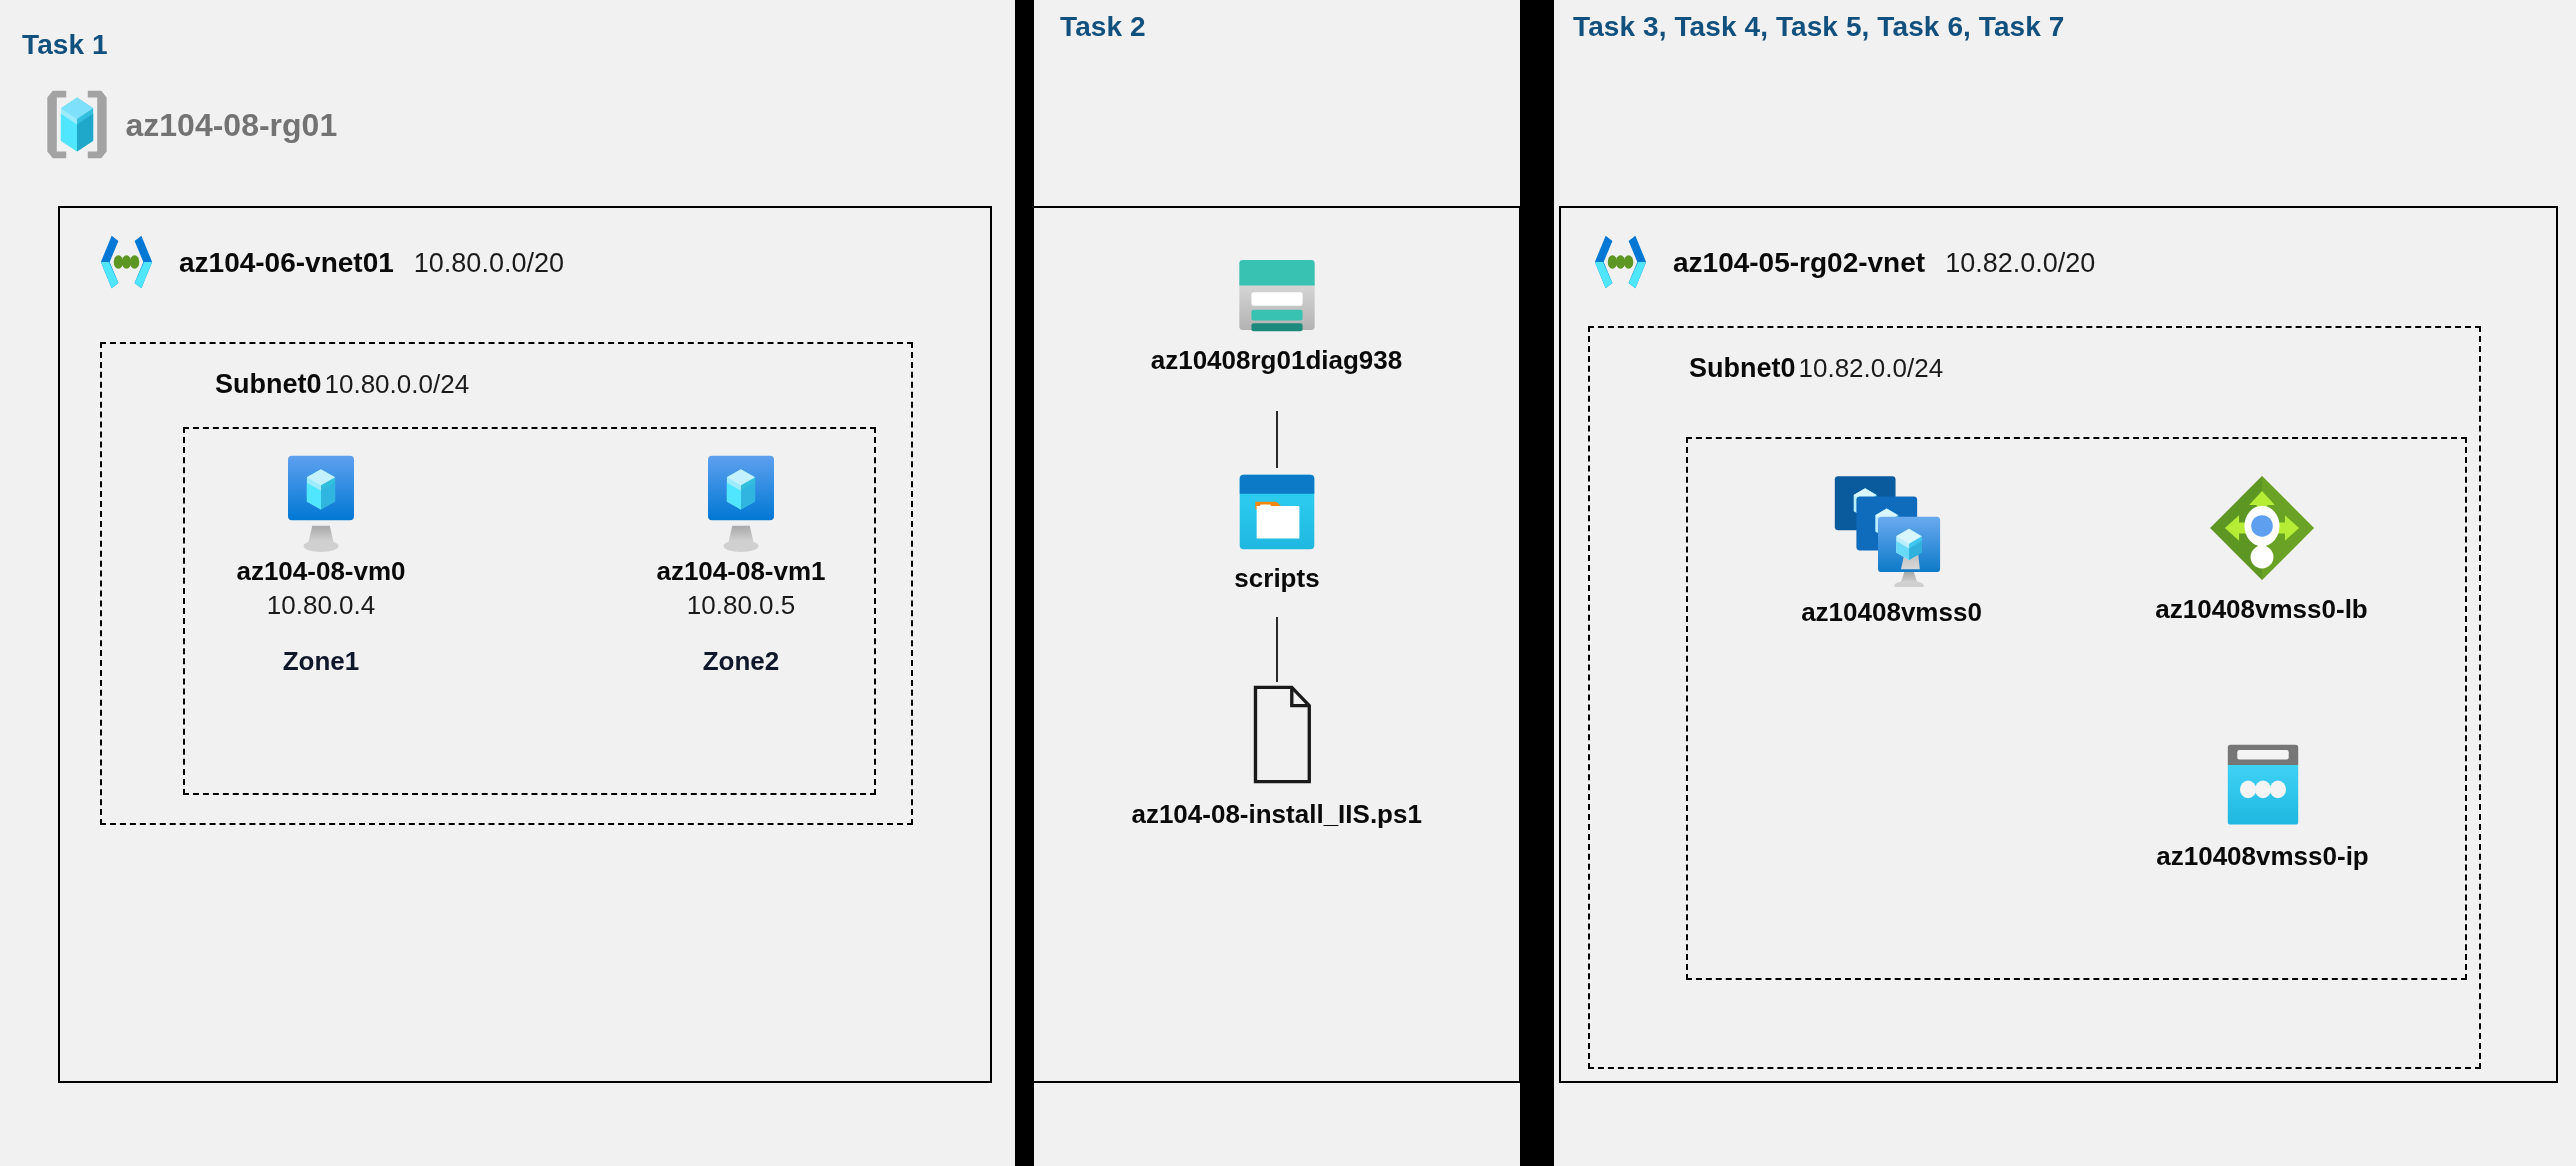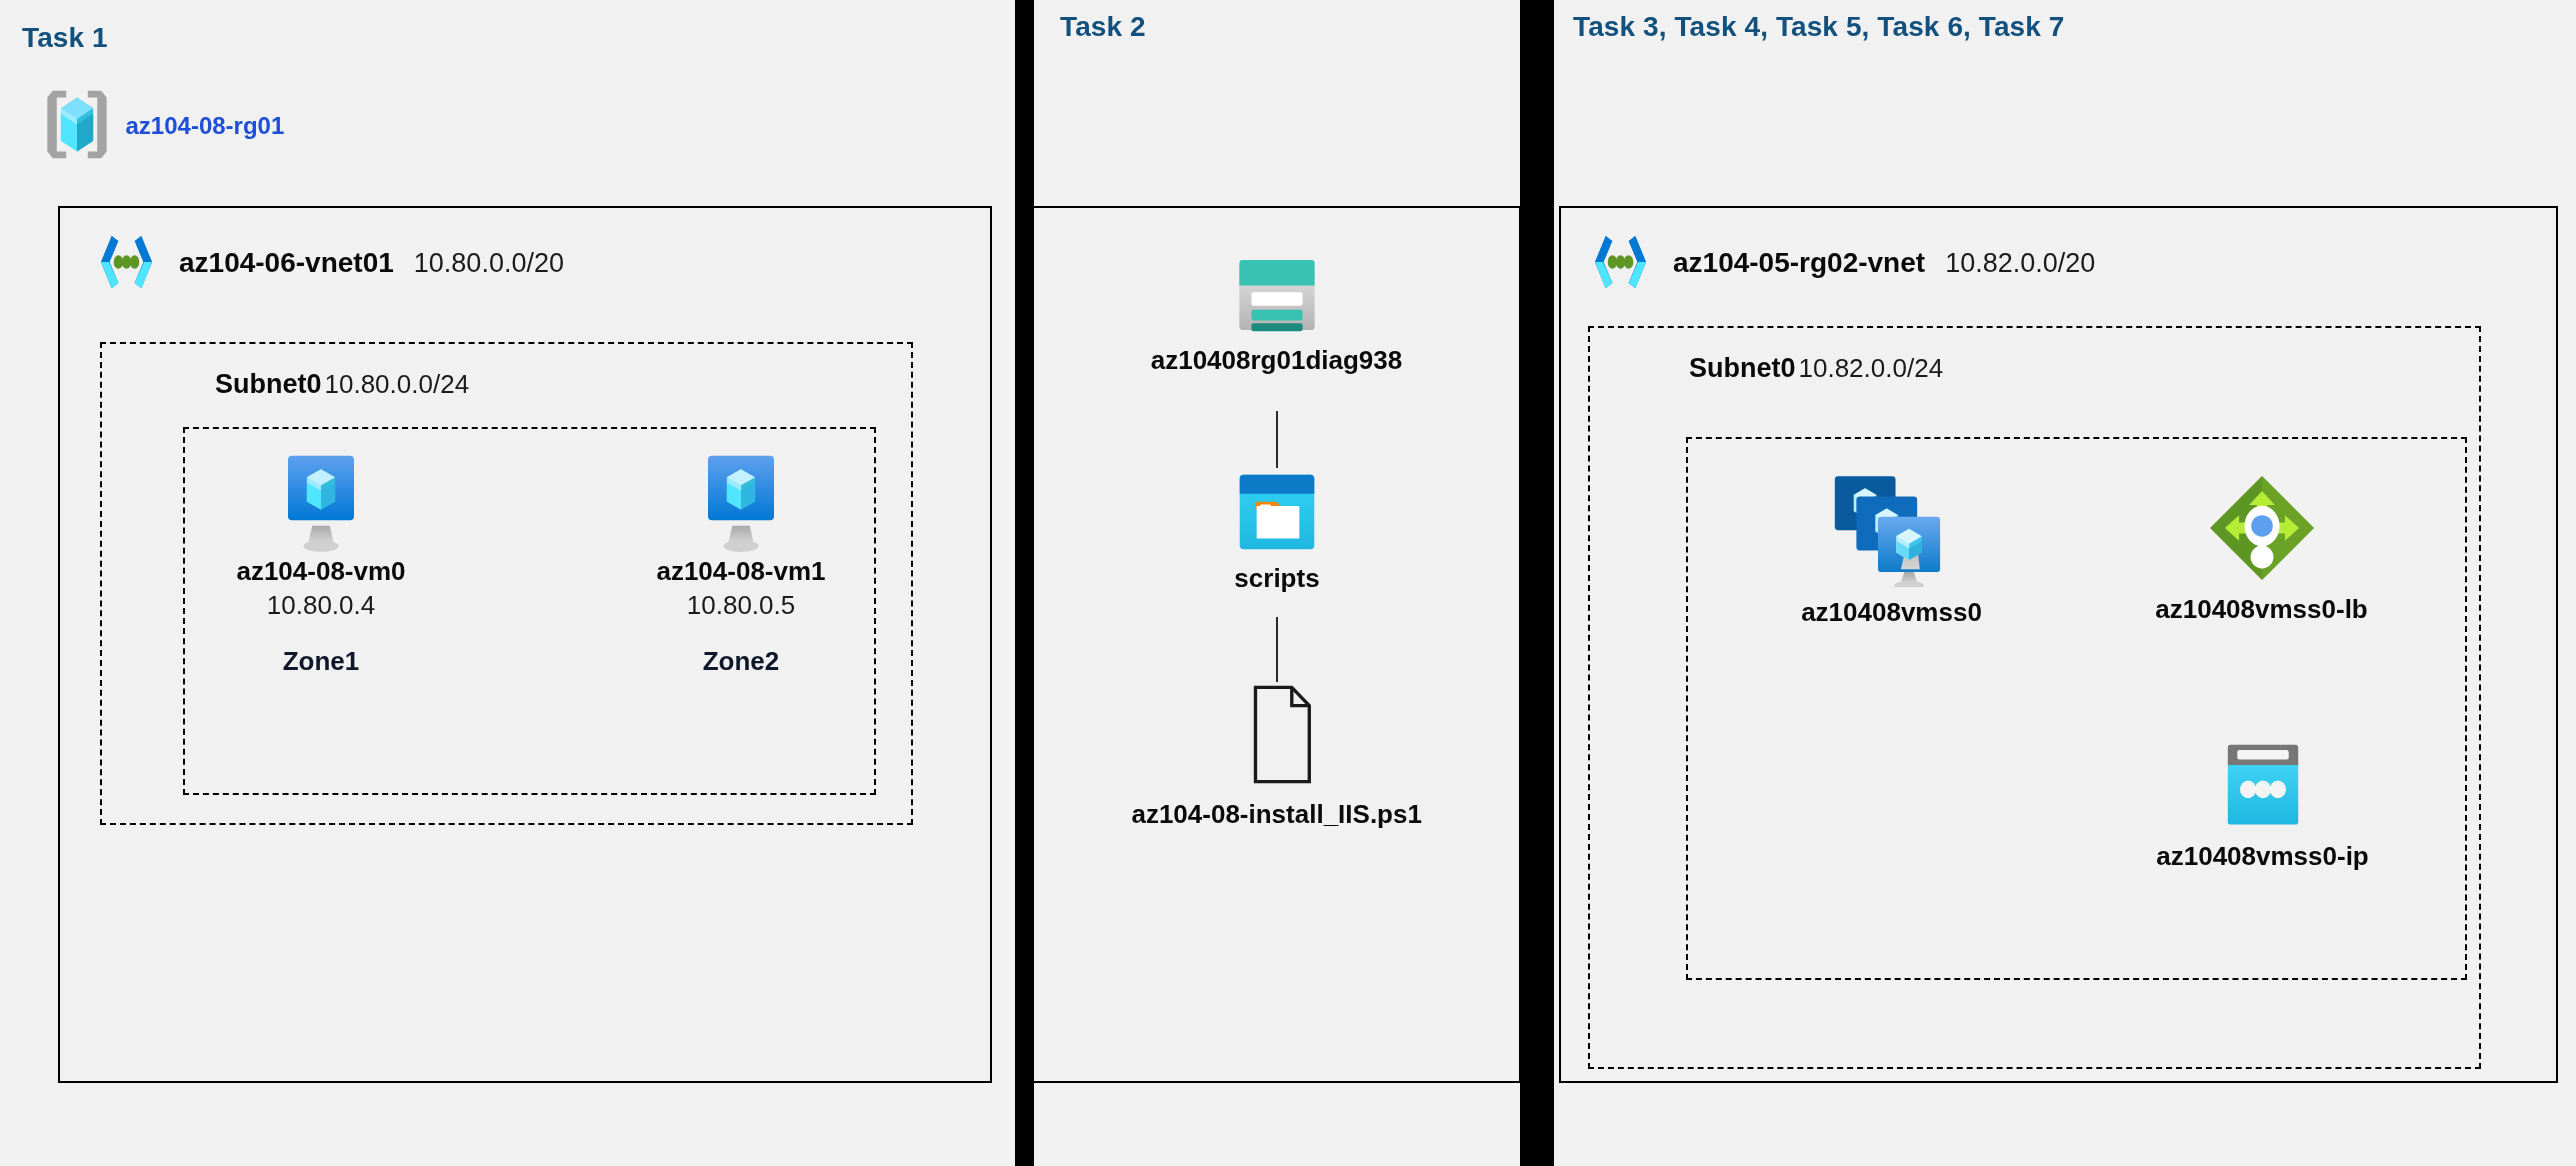--- a/index.html
+++ b/index.html
@@ -15,21 +15,21 @@
   .divider{position:absolute;top:0;height:1166px;background:#000000;}
   .div-1{left:1015px;width:19px;}
   .div-2{left:1520px;width:34px;}
 
   
   .task-title{position:absolute;color:#12507e;font-weight:bold;font-size:28px;
               letter-spacing:0.1px;white-space:nowrap;}
 
   
   .rg-row{position:absolute;display:flex;align-items:center;gap:17.5px;}
-  .rg-name{font-size:24px;font-weight:bold;color:#1d4ed8;white-space:nowrap;}
+  .rg-name{font-size:32px;font-weight:bold;color:#737373;white-space:nowrap;}
 
   
   .vnet-box{position:absolute;border:2px solid #000000;background:#f1f1f1;}
   .vnet-head{position:absolute;display:flex;align-items:center;gap:20px;}
   .vnet-name{font-size:28px;font-weight:bold;color:#0a0a0a;white-space:nowrap;}
   .vnet-cidr{font-size:27px;font-weight:normal;color:#1a1a1a;white-space:nowrap;}
 
   
   .dash-box{position:absolute;border:2.7px dashed #000000;background:transparent;}
   .subnet-label{position:absolute;white-space:nowrap;}
@@ -45,21 +45,21 @@
 
   .connector{position:absolute;width:2px;background:#2a2a2a;}
 </style>
 </head>
 <body>
 
 <div class="canvas">
 
   <div class="panel panel-left">
 
-    <div class="task-title" style="left:22px;top:22px;">Task 1</div>
+    <div class="task-title" style="left:22px;top:29px;">Task 1</div>
 
     <div class="rg-row" style="left:46px;top:88px;">
       <span>
         <svg width="62" height="73" viewBox="0 0 92 108">
           <path d="M30 4 H10 L2 14 V94 L10 104 H30 V94 H16 V14 H30 Z" fill="#a3a3a3"></path>
           <path d="M62 4 H82 L90 14 V94 L82 104 H62 V94 H76 V14 H62 Z" fill="#a3a3a3"></path>
           <path d="M46 14 L70 30 V78 L46 94 Z" fill="#32bedd"></path>
           <path d="M46 14 L22 30 V78 L46 94 Z" fill="#9cebff"></path>
           <path d="M46 14 L70 30 L46 46 L22 30 Z" fill="#7ee0fb"></path>
           <path d="M46 54 L70 38 V78 L46 94 Z" fill="#1fa8c9"></path>

